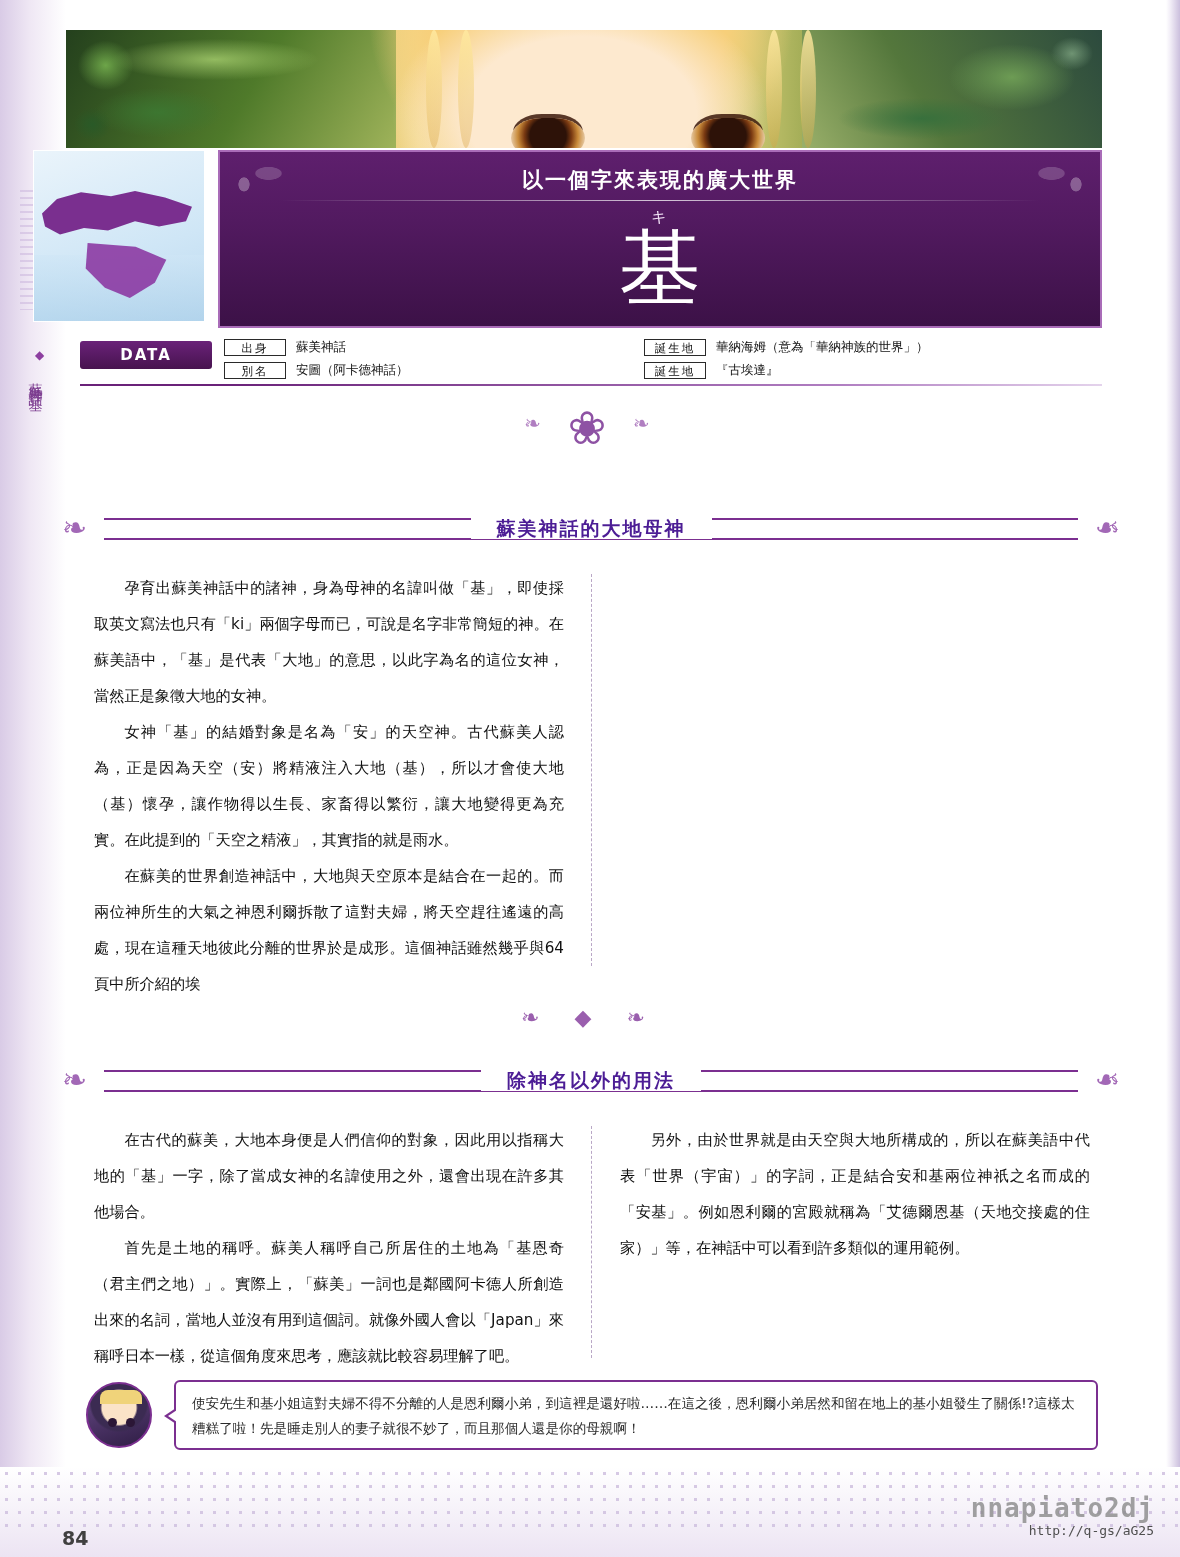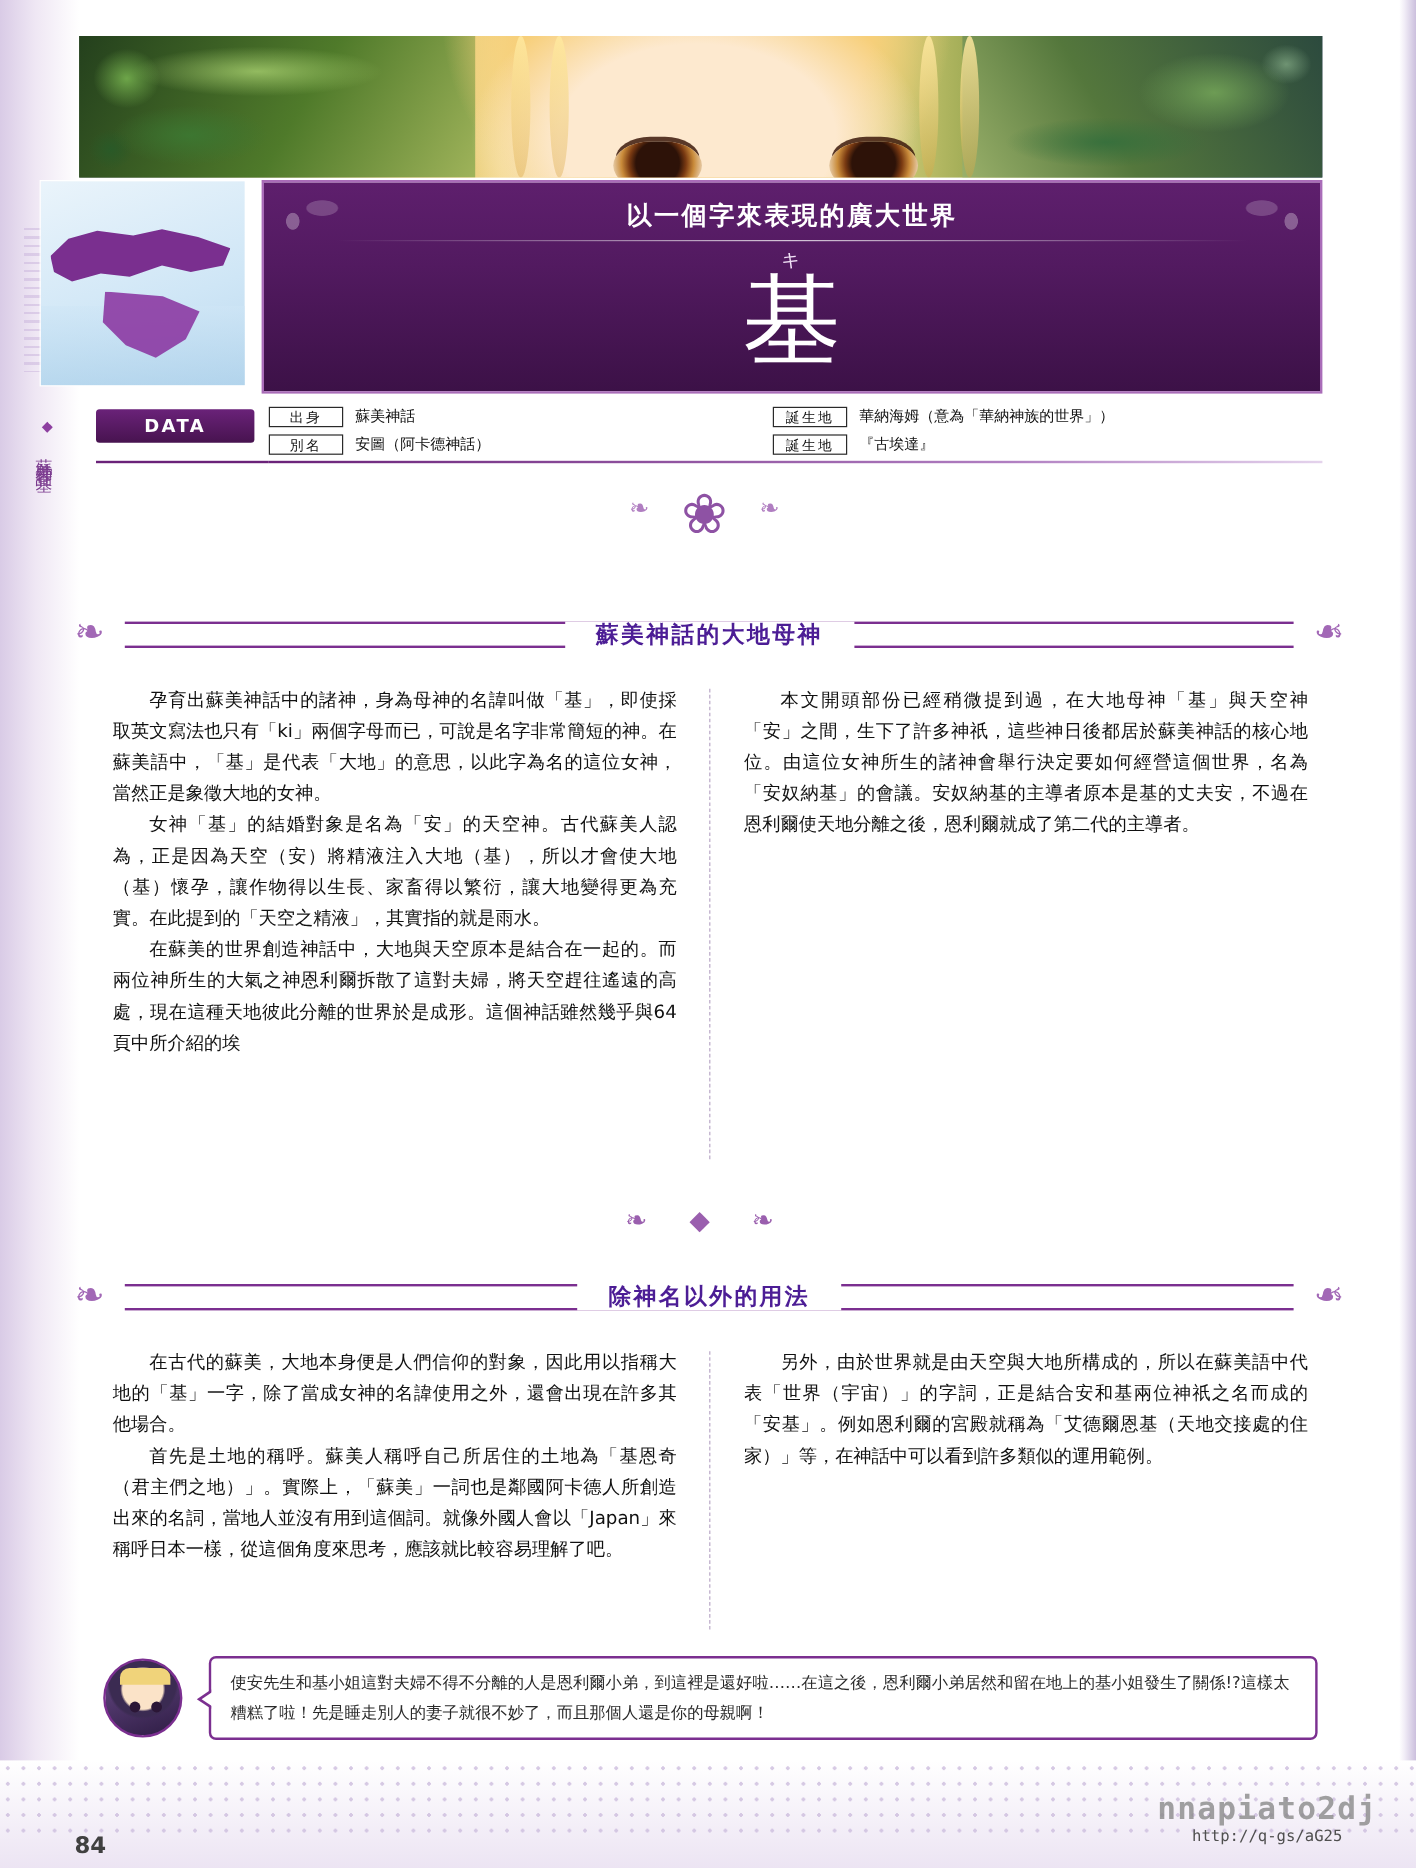--- a/index.html
+++ b/index.html
@@ -217,21 +217,21 @@
   .cols {
     position:absolute; left: 80px; width: 1022px;
     font-family: "DejaVu Sans", "Liberation Sans", sans-serif;
   }
   .cols .divider {
     position:absolute; left: 511px; top: 4px; bottom: 4px; width: 0;
     border-left: 1px dashed #b9a7c6;
   }
   .col {
     position:absolute; top: 0; width: 470px;
-    font-size: 15.2px; line-height: 26px; color:#111; text-align: justify;
+    font-size: 15.2px; line-height: 36px; color:#111; text-align: justify;
   }
   .col.l { left: 14px; }
   .col.r { left: 540px; }
   .col p { margin: 0; text-indent: 2em; }
 
   
   .ornament-mid {
     position:absolute; left:0; right:0; top: 1005px; text-align:center;
     color:#9a5fae; font-size: 22px; letter-spacing: 14px;
   }
@@ -268,22 +268,22 @@
     border-top: 8px solid transparent; border-bottom: 8px solid transparent;
     border-right: 12px solid #fff;
   }
 
   
   .page-number {
     position:absolute; left: 62px; bottom: 8px;
     font-size: 19px; font-weight: 700; color:#404040;
   }
   .watermark {
-    position:absolute; right: 14px; bottom: 10px; width: 220px; height: 54px;
-    text-align:center; color:#6a6a6a;
+    position:absolute; right: 26px; bottom: 10px; width: 220px; height: 54px;
+    text-align:right; color:#6a6a6a;
   }
   .watermark .wm-main {
     font-size: 26px; font-weight: 700; letter-spacing: 1px; color:#8a8a8a;
     font-family: "DejaVu Sans Mono", "Liberation Mono", monospace;
     opacity:.8;
   }
   .watermark .wm-sub { font-size: 13px; color:#4f4f4f; font-family: "DejaVu Sans Mono", monospace; }
 </style>
 </head>
 <body>
@@ -364,21 +364,20 @@
 </div>
 
 <div class="cols" style="top: 570px; height: 400px;">
   <div class="divider"></div>
   <div class="col l">
     <p>孕育出蘇美神話中的諸神，身為母神的名諱叫做「基」，即使採取英文寫法也只有「ki」兩個字母而已，可說是名字非常簡短的神。在蘇美語中，「基」是代表「大地」的意思，以此字為名的這位女神，當然正是象徵大地的女神。</p>
     <p>女神「基」的結婚對象是名為「安」的天空神。古代蘇美人認為，正是因為天空（安）將精液注入大地（基），所以才會使大地（基）懷孕，讓作物得以生長、家畜得以繁衍，讓大地變得更為充實。在此提到的「天空之精液」，其實指的就是雨水。</p>
     <p>在蘇美的世界創造神話中，大地與天空原本是結合在一起的。而兩位神所生的大氣之神恩利爾拆散了這對夫婦，將天空趕往遙遠的高處，現在這種天地彼此分離的世界於是成形。這個神話雖然幾乎與64頁中所介紹的埃</p>
   </div>
   <div class="col r">
-    <p>本文開頭部份已經稍微提到過，在大地母神「基」與天空神「安」之間，生下了許多神祇，這些神日後都居於蘇美神話的核心地位。由這位女神所生的諸神會舉行決定要如何經營這個世界，名為「安奴納基」的會議。安奴納基的主導者原本是基的丈夫安，不過在恩利爾使天地分離之後，恩利爾就成了第二代的主導者。</p>
   </div>
 </div>
 
 <div class="ornament-mid">
   <span>❧</span>
   <span>◆</span>
   <span>❧</span>
 </div>
 
 <div class="section" style="top: 1060px;">

